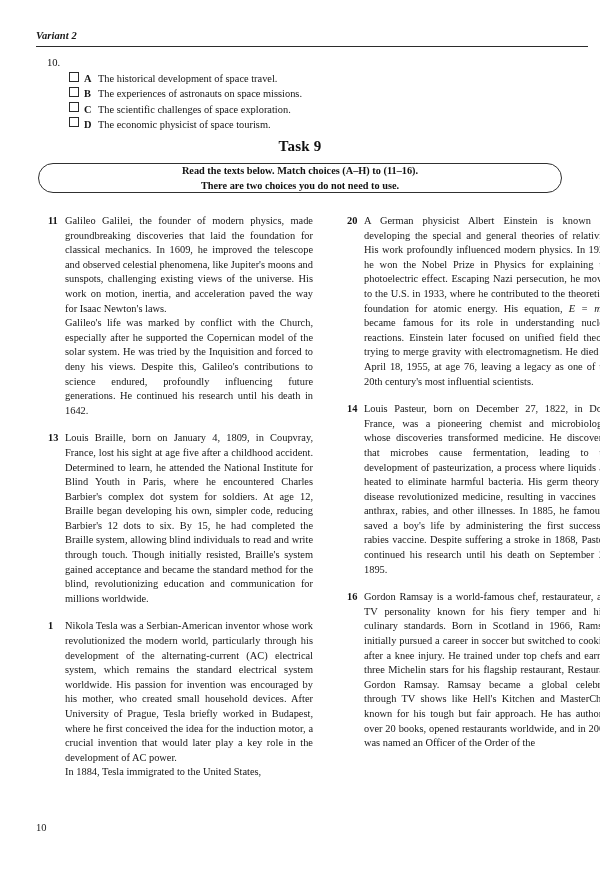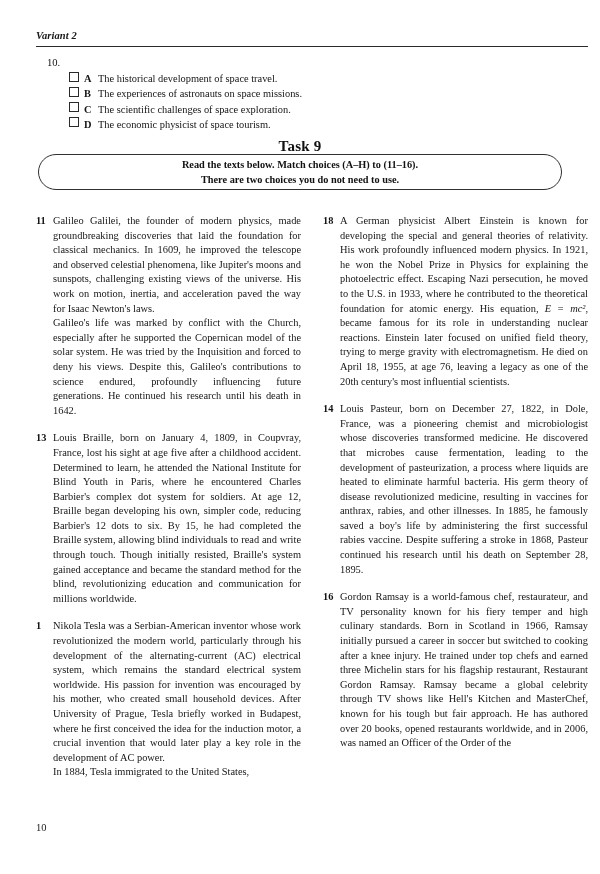--- a/index.html
+++ b/index.html
@@ -108,23 +108,23 @@
     font-size: 15px;
     font-weight: bold;
     letter-spacing: 0.2px;
     color: #101010;
   }
 
   
   .instr-box {
     position: absolute;
     left: 38px;
-    top: 154px;
+    top: 163px;
     width: 524px;
-    height: 36px;
+    height: 30px;
     border: 1.3px solid #303030;
     border-radius: 22px;
     box-sizing: border-box;
     display: flex;
     flex-direction: column;
     align-items: center;
     justify-content: center;
   }
   .instr-line {
     font-size: 10.3px;
@@ -139,20 +139,21 @@
     position: absolute;
     left: 36px;
     top: 214px;
     width: 552px;
     display: flex;
     gap: 22px;
   }
   .col {
     width: 265px;
     flex: 0 0 265px;
+    margin-left: 12px;
   }
 
   .item {
     display: flex;
     align-items: flex-start;
     margin-bottom: 13px;
   }
   .item:last-child { margin-bottom: 0; }
 
   .item-num {
@@ -260,21 +261,21 @@
           <p>Nikola Tesla was a Serbian-American inventor whose work revolutionized the modern world, particularly through his development of the alternating-current (AC) electrical system, which remains the standard electrical system worldwide. His passion for invention was encouraged by his mother, who created small household devices. After University of Prague, Tesla briefly worked in Budapest, where he first conceived the idea for the induction motor, a crucial invention that would later play a key role in the development of AC power.</p>
           <p>In 1884, Tesla immigrated to the United States,</p>
         </div>
       </div>
 
     </div>
 
     <div class="col">
 
       <div class="item">
-        <div class="item-num">18</div>
+        <div class="item-num">20</div>
         <div class="item-body">
           <p><span>A German physicist Albert Einstein is known for developing the special and general theories of relativity. His work profoundly influenced modern physics. In 1921, he won the Nobel Prize in Physics for explaining the photoelectric effect. Escaping Nazi persecution, he moved to the U.S. in 1933, where he contributed to the theoretical foundation for atomic energy. His equation, </span><span class="eq">E = mc²</span><span>, became famous for its role in understanding nuclear reactions. Einstein later focused on unified field theory, trying to merge gravity with electromagnetism. He died on April 18, 1955, at age 76, leaving a legacy as one of the 20th century's most influential scientists.</span></p>
         </div>
       </div>
 
       <div class="item">
         <div class="item-num">14</div>
         <div class="item-body">
           <p>Louis Pasteur, born on December 27, 1822, in Dole, France, was a pioneering chemist and microbiologist whose discoveries transformed medicine. He discovered that microbes cause fermentation, leading to the development of pasteurization, a process where liquids are heated to eliminate harmful bacteria. His germ theory of disease revolutionized medicine, resulting in vaccines for anthrax, rabies, and other illnesses. In 1885, he famously saved a boy's life by administering the first successful rabies vaccine. Despite suffering a stroke in 1868, Pasteur continued his research until his death on September 28, 1895.</p>
         </div>

